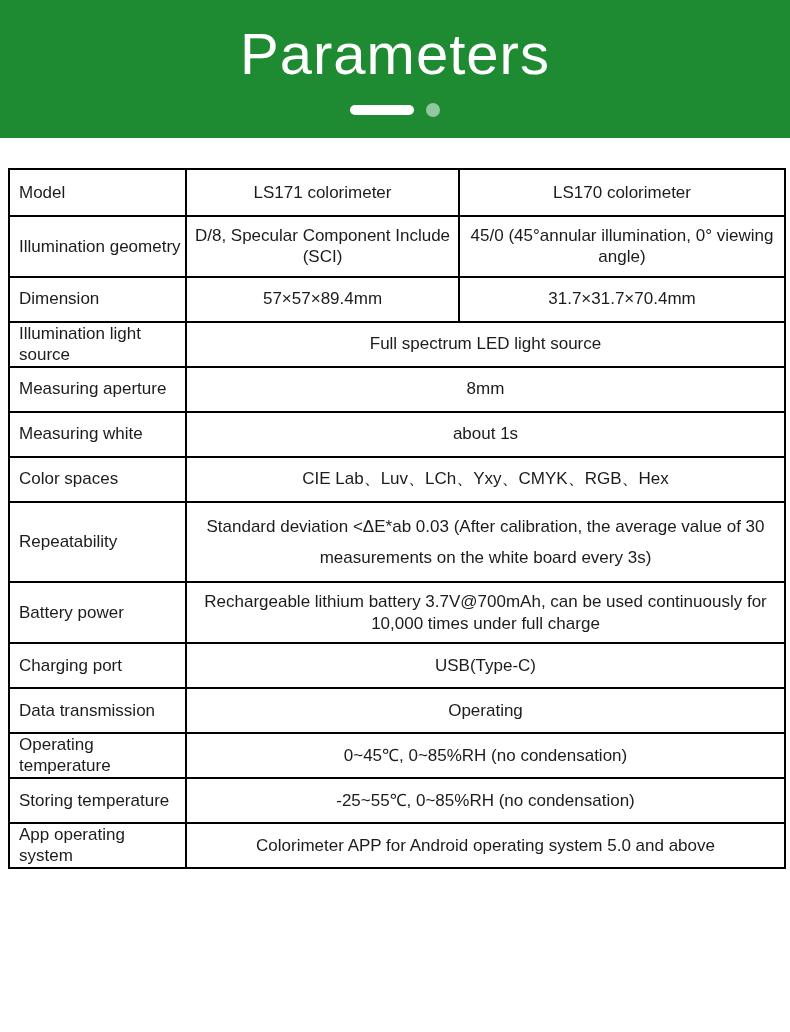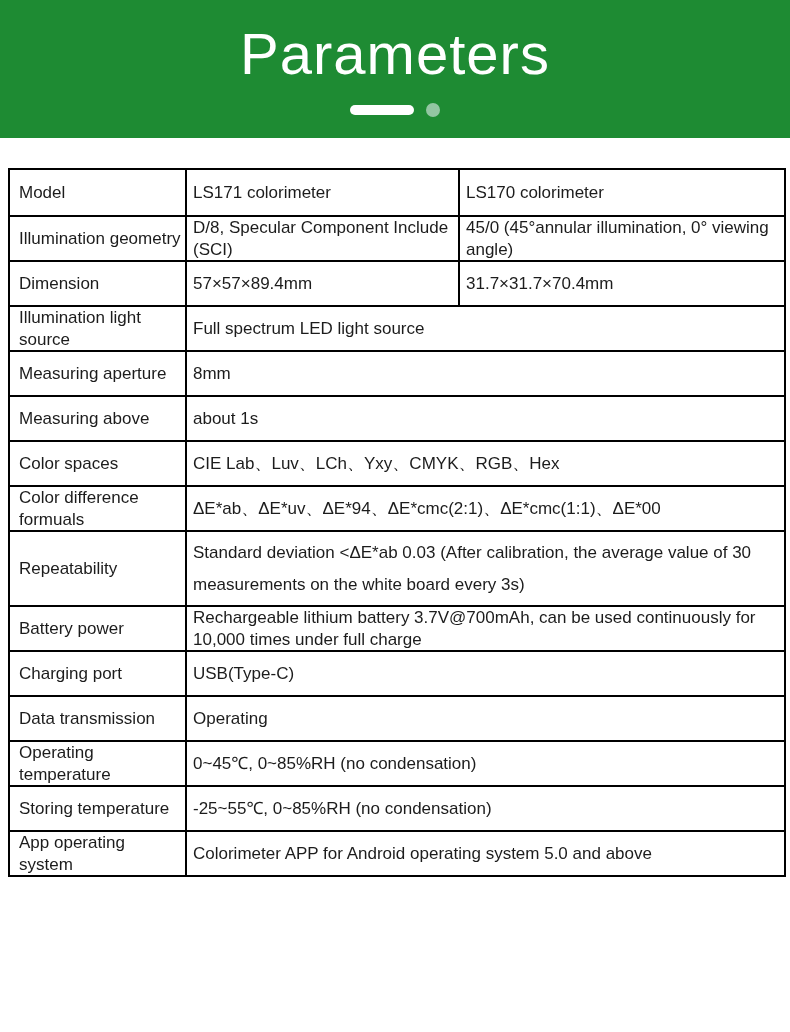--- a/index.html
+++ b/index.html
@@ -65,21 +65,22 @@
   table.params tr { height: 45px; }
   table.params tr.first { height: 47px; }
   table.params tr.tall { height: 75px; }
   td.label {
     text-align: left;
     padding-left: 9px;
     padding-right: 4px;
     line-height: 1.2;
   }
   td.value {
-    padding: 0 6px;
+    text-align: center;
+    padding: 8px 6px;
   }
   td.value.loose { line-height: 1.85; }
   col.c1 { width: 177px; }
   col.c2 { width: 273px; }
   col.c3 { width: 326px; }
 </style>
 </head>
 <body>
 
 <div class="page">
@@ -116,30 +117,26 @@
       </tr>
       <tr>
         <td class="label">Illumination light source</td>
         <td class="value" colspan="2">Full spectrum LED light source</td>
       </tr>
       <tr>
         <td class="label">Measuring aperture</td>
         <td class="value" colspan="2">8mm</td>
       </tr>
       <tr>
-        <td class="label">Measuring above</td>
+        <td class="label">Measuring white</td>
         <td class="value" colspan="2">about 1s</td>
       </tr>
       <tr>
         <td class="label">Color spaces</td>
         <td class="value" colspan="2">CIE Lab、Luv、LCh、Yxy、CMYK、RGB、Hex</td>
-      </tr>
-      <tr>
-        <td class="label">Color difference formuals</td>
-        <td class="value" colspan="2">ΔE*ab、ΔE*uv、ΔE*94、ΔE*cmc(2:1)、ΔE*cmc(1:1)、ΔE*00</td>
       </tr>
       <tr class="tall">
         <td class="label">Repeatability</td>
         <td class="value loose" colspan="2">Standard deviation &lt;ΔE*ab 0.03 (After calibration, the average value of 30 measurements on the white board every 3s)</td>
       </tr>
       <tr>
         <td class="label">Battery power</td>
         <td class="value" colspan="2">Rechargeable lithium battery 3.7V@700mAh, can be used continuously for 10,000 times under full charge</td>
       </tr>
       <tr>

